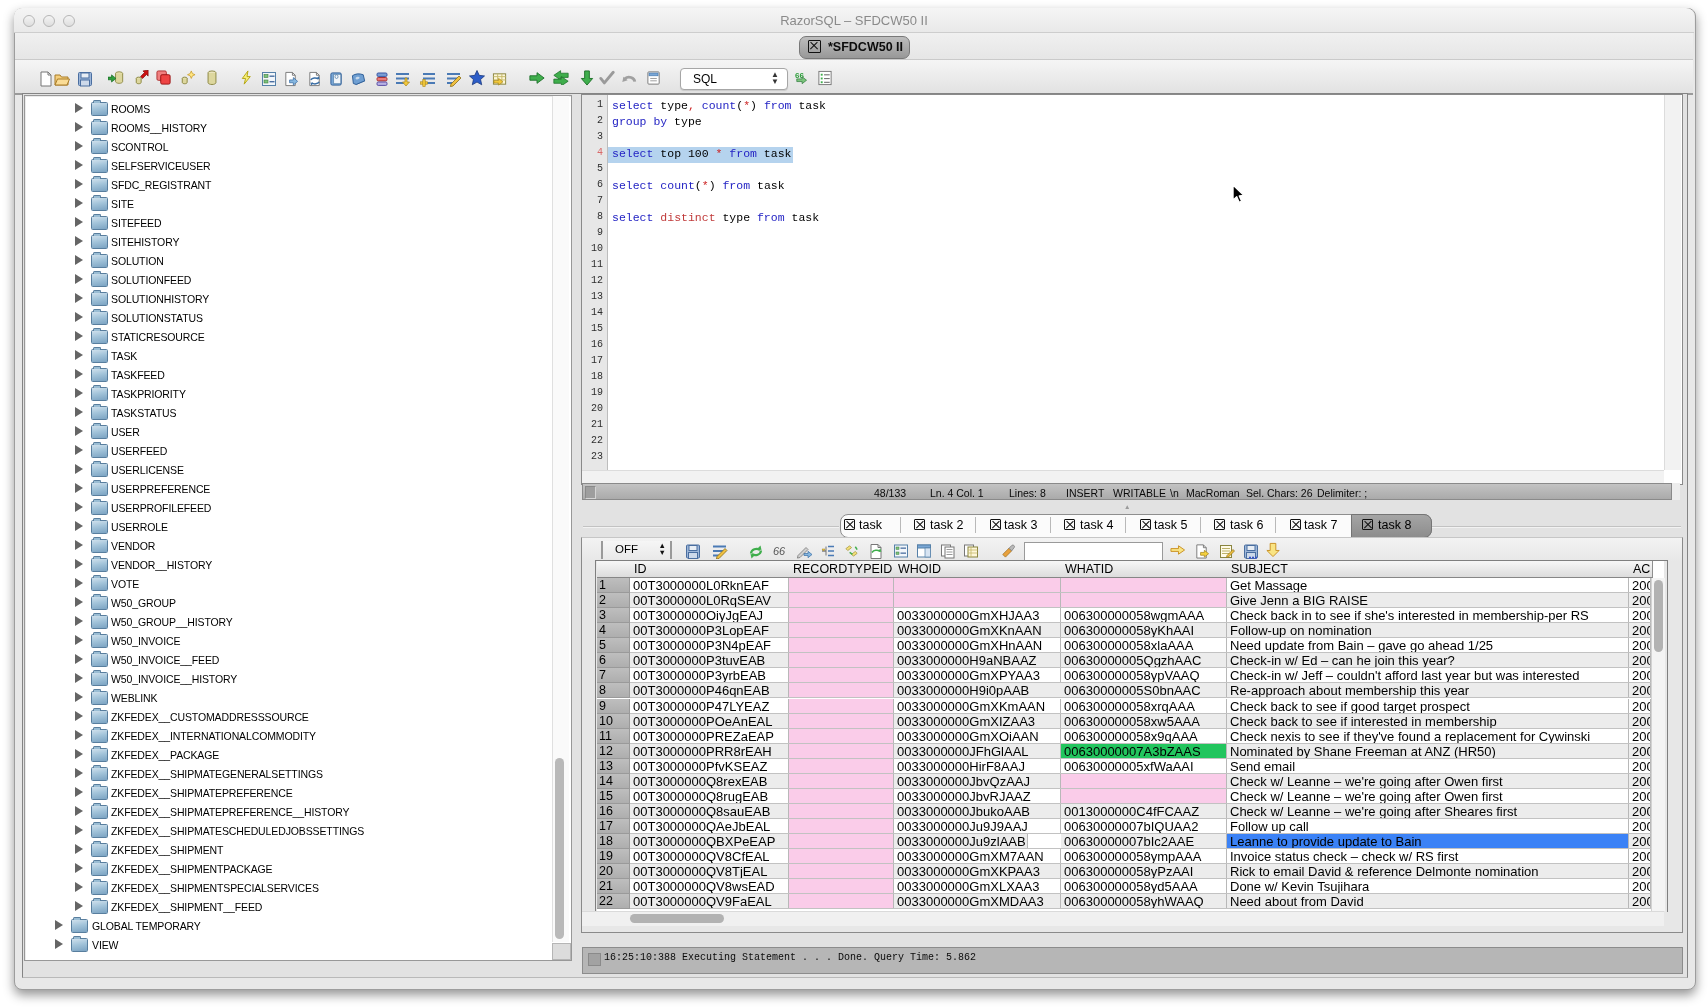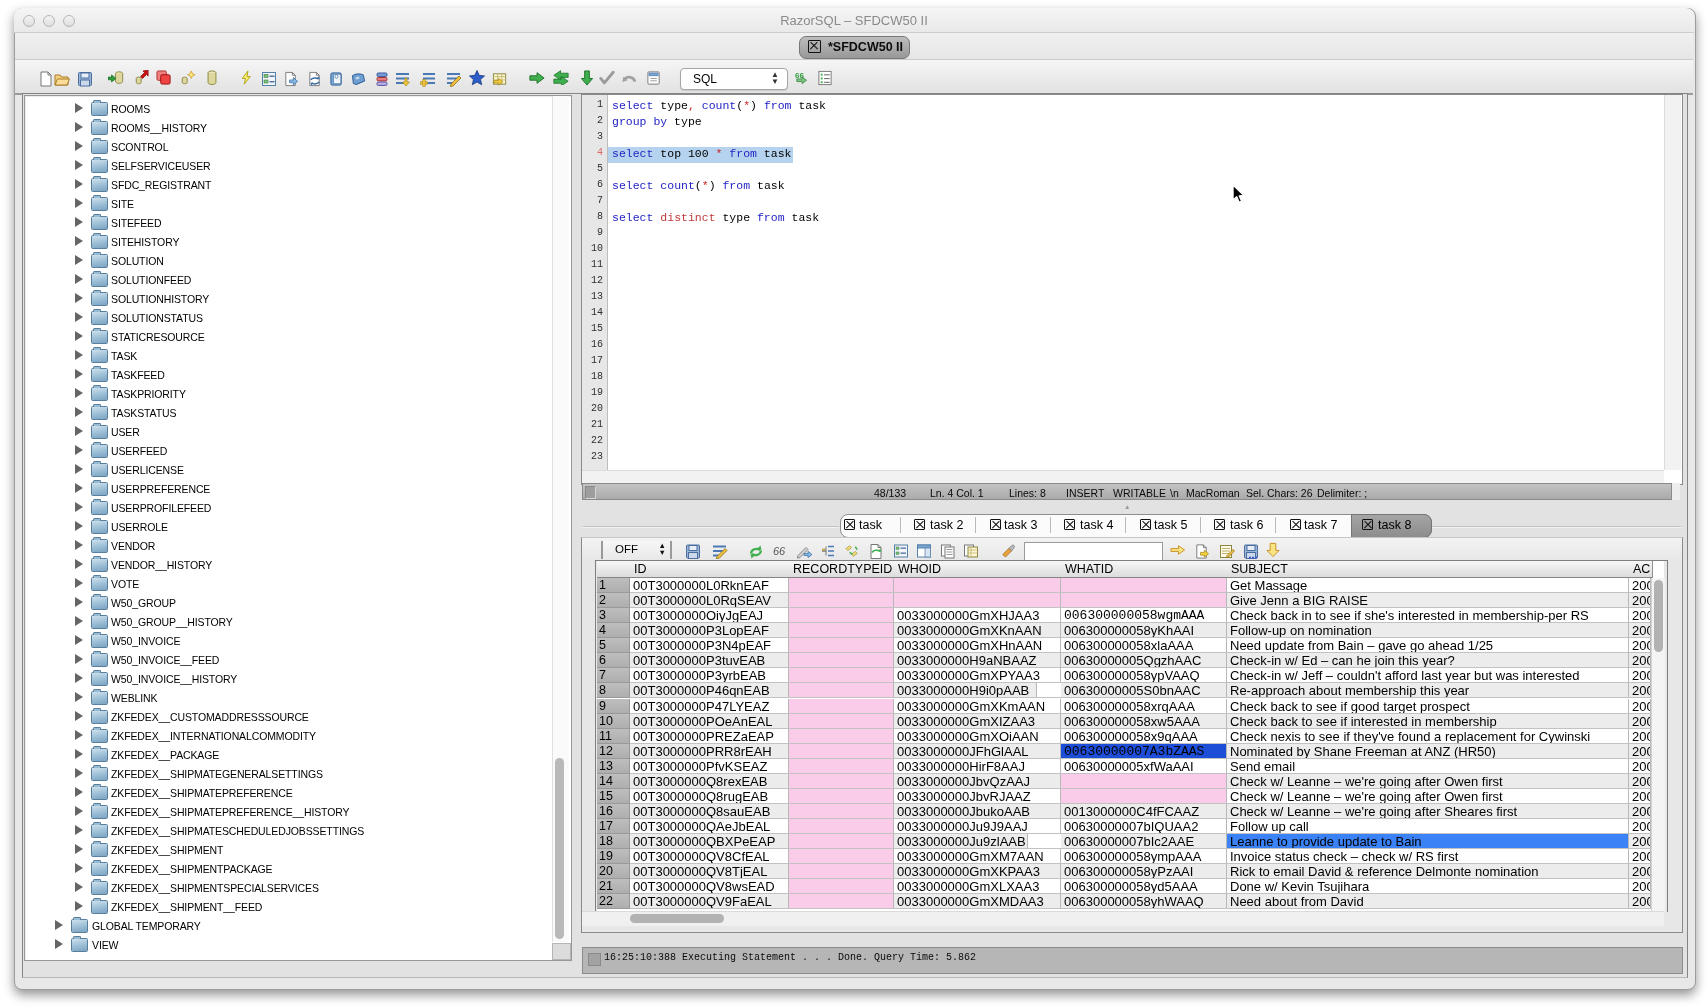--- a/index.html
+++ b/index.html
@@ -644,21 +644,21 @@
     </div>
     <div class="cell" style="left:630px;top:608px;width:159px;background:#ffffff;">
       <span>00T3000000OiyJgEAJ</span>
     </div>
     <div class="cell" style="left:789px;top:608px;width:105px;background:#facce9;">
       <span></span>
     </div>
     <div class="cell" style="left:894px;top:608px;width:167px;background:#ffffff;">
       <span>0033000000GmXHJAA3</span>
     </div>
-    <div class="cell" style="left:1061px;top:608px;width:166px;background:#ffffff;font-family:Liberation Mono, monospace;">
+    <div class="cell" style="left:1061px;top:608px;width:166px;background:#ffffff;">
       <span>006300000058wgmAAA</span>
     </div>
     <div class="cell" style="left:1227px;top:608px;width:402px;background:#ffffff;">
       <span>Check back in to see if she's interested in membership-per RS</span>
     </div>
     <div class="cell" style="left:1629px;top:608px;width:22px;background:#ffffff;">
       <span>2008</span>
     </div>
     <div class="rowline" style="top:622px;"></div>
     <div class="rnum" style="top:623px;">
@@ -751,21 +751,21 @@
     <div class="rowline" style="top:682px;"></div>
     <div class="rnum" style="top:683px;">
       <span>8</span>
     </div>
     <div class="cell" style="left:630px;top:683px;width:159px;background:#ececec;">
       <span>00T3000000P46qnEAB</span>
     </div>
     <div class="cell" style="left:789px;top:683px;width:105px;background:#facce9;">
       <span></span>
     </div>
-    <div class="cell" style="left:894px;top:683px;width:143px;background:#ececec;">
+    <div class="cell" style="left:894px;top:683px;width:188px;background:#ececec;">
       <span>0033000000H9i0pAAB</span>
     </div>
     <div class="cell" style="left:1061px;top:683px;width:166px;background:#ececec;">
       <span>00630000005S0bnAAC</span>
     </div>
     <div class="cell" style="left:1227px;top:683px;width:402px;background:#ececec;">
       <span>Re-approach about membership this year</span>
     </div>
     <div class="cell" style="left:1629px;top:683px;width:22px;background:#ececec;">
       <span>2008</span>
@@ -842,21 +842,21 @@
     </div>
     <div class="cell" style="left:630px;top:744px;width:159px;background:#ececec;">
       <span>00T3000000PRR8rEAH</span>
     </div>
     <div class="cell" style="left:789px;top:744px;width:105px;background:#facce9;">
       <span></span>
     </div>
     <div class="cell" style="left:894px;top:744px;width:167px;background:#ececec;">
       <span>0033000000JFhGlAAL</span>
     </div>
-    <div class="cell" style="left:1061px;top:744px;width:166px;background:#1d4ed8;font-family:Liberation Mono, monospace;">
+    <div class="cell" style="left:1061px;top:744px;width:166px;background:#22c55e;">
       <span>00630000007A3bZAAS</span>
     </div>
     <div class="cell" style="left:1227px;top:744px;width:402px;background:#ececec;">
       <span>Nominated by Shane Freeman at ANZ (HR50)</span>
     </div>
     <div class="cell" style="left:1629px;top:744px;width:22px;background:#ececec;">
       <span>2008</span>
     </div>
     <div class="rowline" style="top:758px;"></div>
     <div class="rnum" style="top:759px;">

